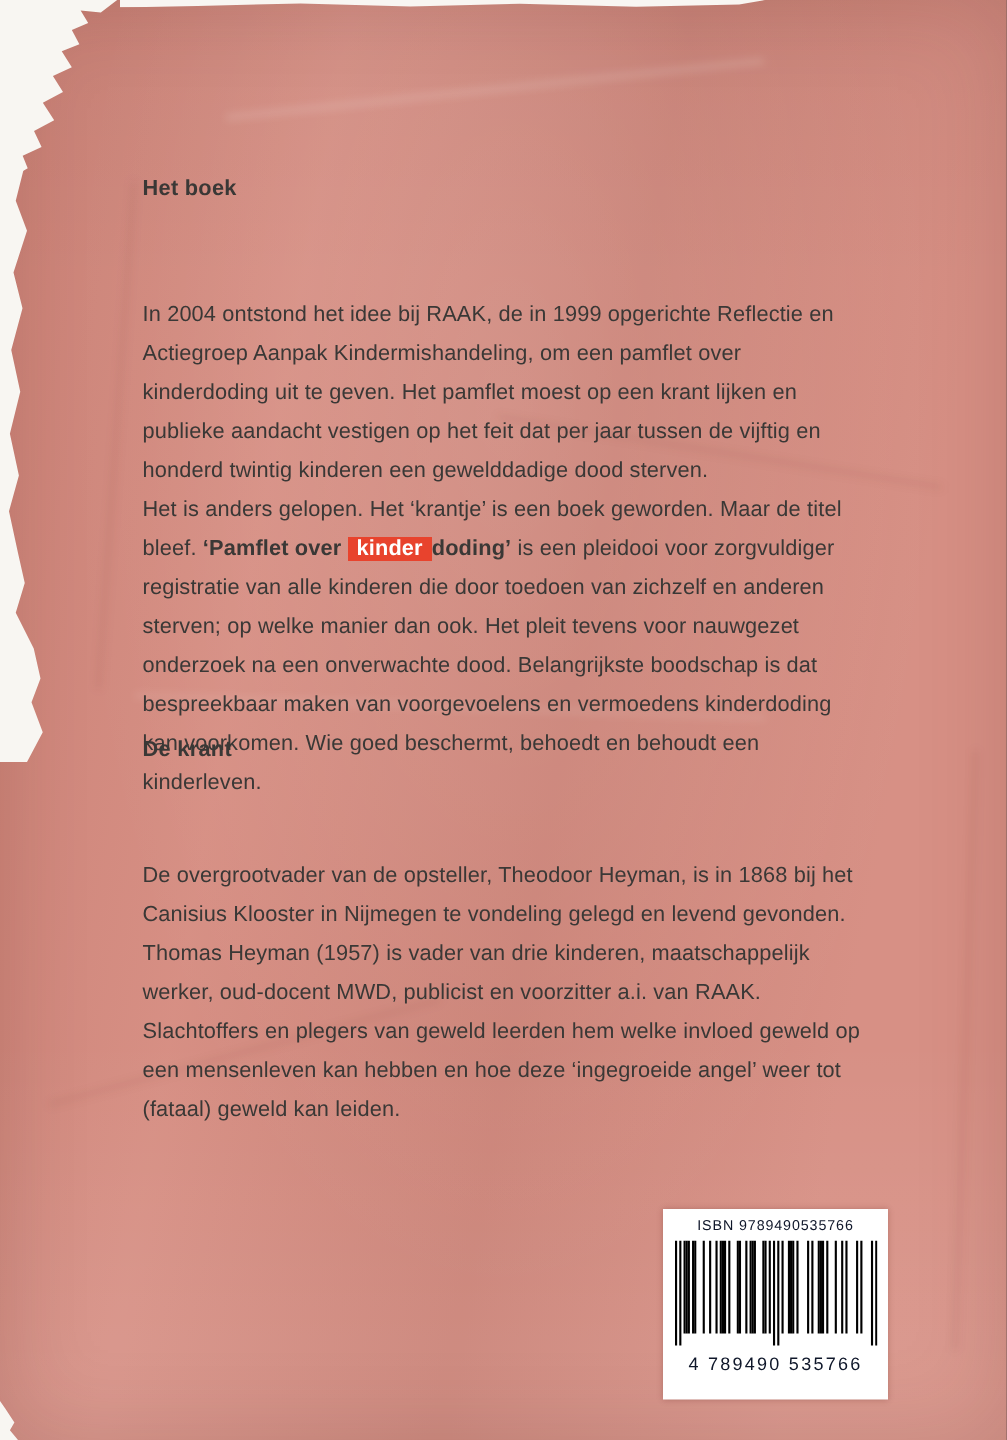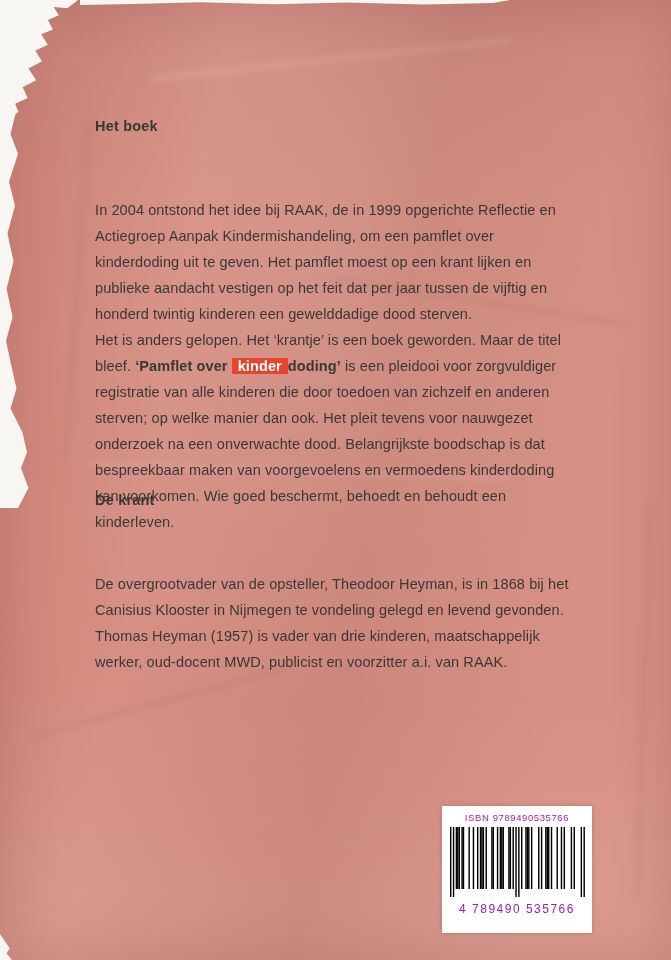--- a/index.html
+++ b/index.html
@@ -92,21 +92,21 @@
   
   .barcode-box {
     position: absolute;
     left: 442px;
     top: 806px;
     width: 150px;
     height: 127px;
     background: #ffffff;
     box-shadow: 0 0 4px rgba(80,20,15,0.25);
     text-align: center;
-    color: #a21caf;
+    color: #0f172a;
   }
   .isbn-label {
     display: block;
     margin-top: 6px;
     font-size: 9.5px;
     letter-spacing: 0.6px;
     white-space: nowrap;
   }
   .bars {
     display: block;
@@ -142,20 +142,21 @@
   <div class="body-block" id="book-body">
     <p>In 2004 ontstond het idee bij RAAK, de in 1999 opgerichte Reflectie en Actiegroep Aanpak Kindermishandeling, om een pamflet over kinderdoding uit te geven. Het pamflet moest op een krant lijken en publieke aandacht vestigen op het feit dat per jaar tussen de vijftig en honderd twintig kinderen een gewelddadige dood sterven.</p>
     <p><span>Het is anders gelopen. Het ‘krantje’ is een boek geworden. Maar de titel bleef. </span><span class="bold">‘Pamflet over </span><span class="bold highlight">kinder</span><span class="bold">doding’</span><span> is een pleidooi voor zorgvuldiger registratie van alle kinderen die door toedoen van zichzelf en anderen sterven; op welke manier dan ook. Het pleit tevens voor nauwgezet onderzoek na een onverwachte dood. Belangrijkste boodschap is dat bespreekbaar maken van voorgevoelens en vermoedens kinderdoding kan voorkomen. Wie goed beschermt, behoedt en behoudt een kinderleven.</span></p>
   </div>
 
   <h2 class="heading" id="author-heading">De krant</h2>
 
   <div class="body-block" id="author-body">
     <p>De overgrootvader van de opsteller, Theodoor Heyman, is in 1868 bij het Canisius Klooster in Nijmegen te vondeling gelegd en levend gevonden.</p>
     <p>Thomas Heyman (1957) is vader van drie kinderen, maatschappelijk werker, oud-docent MWD, publicist en voorzitter a.i. van RAAK.</p>
+    <p>Slachtoffers en plegers van geweld leerden hem welke invloed geweld op een mensenleven kan hebben en hoe deze ‘ingegroeide angel’ weer tot (fataal) geweld kan leiden.</p>
   </div>
 
   <div class="barcode-box">
     <span class="isbn-label">ISBN 9789490535766</span>
     <svg class="bars" id="barcode-svg" width="135" height="74">
         <rect x="0.00" y="0" width="1.42" height="70" fill="#000"></rect>
         <rect x="2.84" y="0" width="1.42" height="70" fill="#000"></rect>
         <rect x="5.68" y="0" width="1.42" height="62" fill="#000"></rect>
         <rect x="7.10" y="0" width="1.42" height="62" fill="#000"></rect>
         <rect x="8.52" y="0" width="1.42" height="62" fill="#000"></rect>

